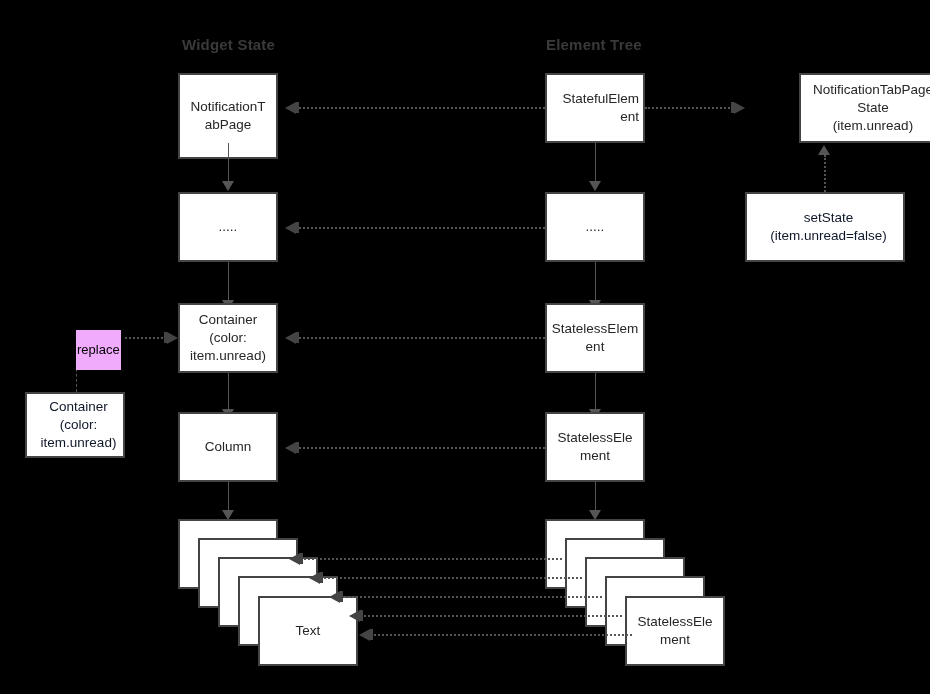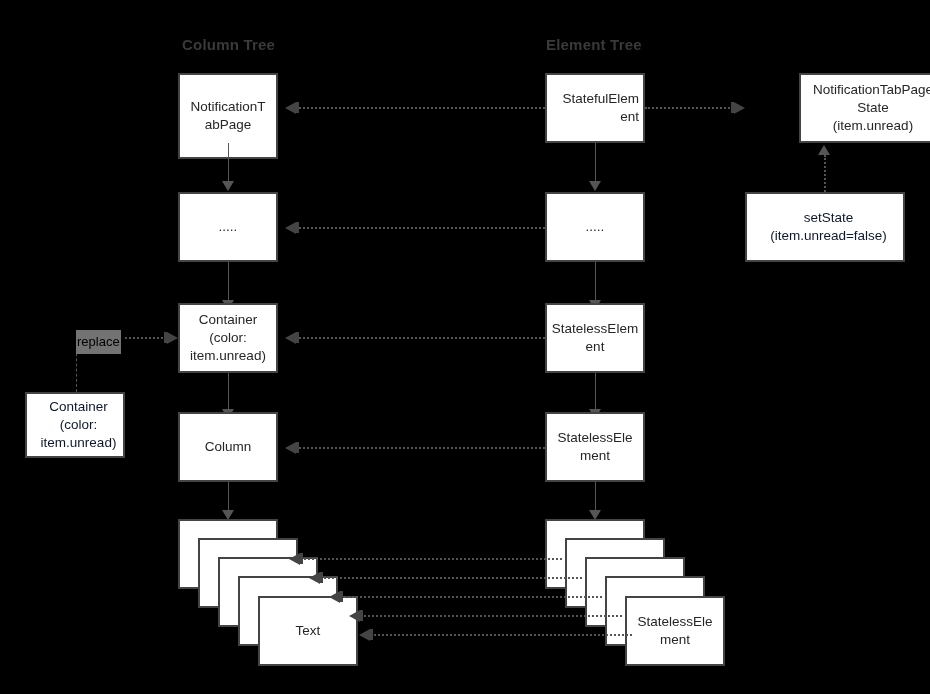--- a/index.html
+++ b/index.html
@@ -92,34 +92,34 @@
     border-top: 6px solid transparent;
     border-bottom: 6px solid transparent;
     border-left: 11px solid #444444;
   }
   .tail {
     position: absolute;
     background: #444444;
   }
   .edge-label {
     position: absolute;
-    background: #737373;
+    background: #f0abfc;
     color: #000000;
     font-size: 13px;
     line-height: 1.1;
-    padding: 5px 1px;
+    padding: 13px 1px;
     white-space: nowrap;
   }
 </style>
 </head>
 <body>
 
 <div id="canvas">
 
-  <div class="col-title" style="left:182px; top:36px;">Column Tree</div>
+  <div class="col-title" style="left:182px; top:36px;">Widget State</div>
   <div class="col-title" style="left:546px; top:36px;">Element Tree</div>
 
   <div class="node" style="left:178px; top:73px; width:100px; height:86px;">
     <span class="label">NotificationT
 abPage</span>
   </div>
   <div class="edge vsolid" style="left:228px; top:143px; height:40px;"></div>
   <div class="arrow down" style="left:222px; top:181px;"></div>
 
   <div class="node" style="left:178px; top:192px; width:100px; height:70px;">

